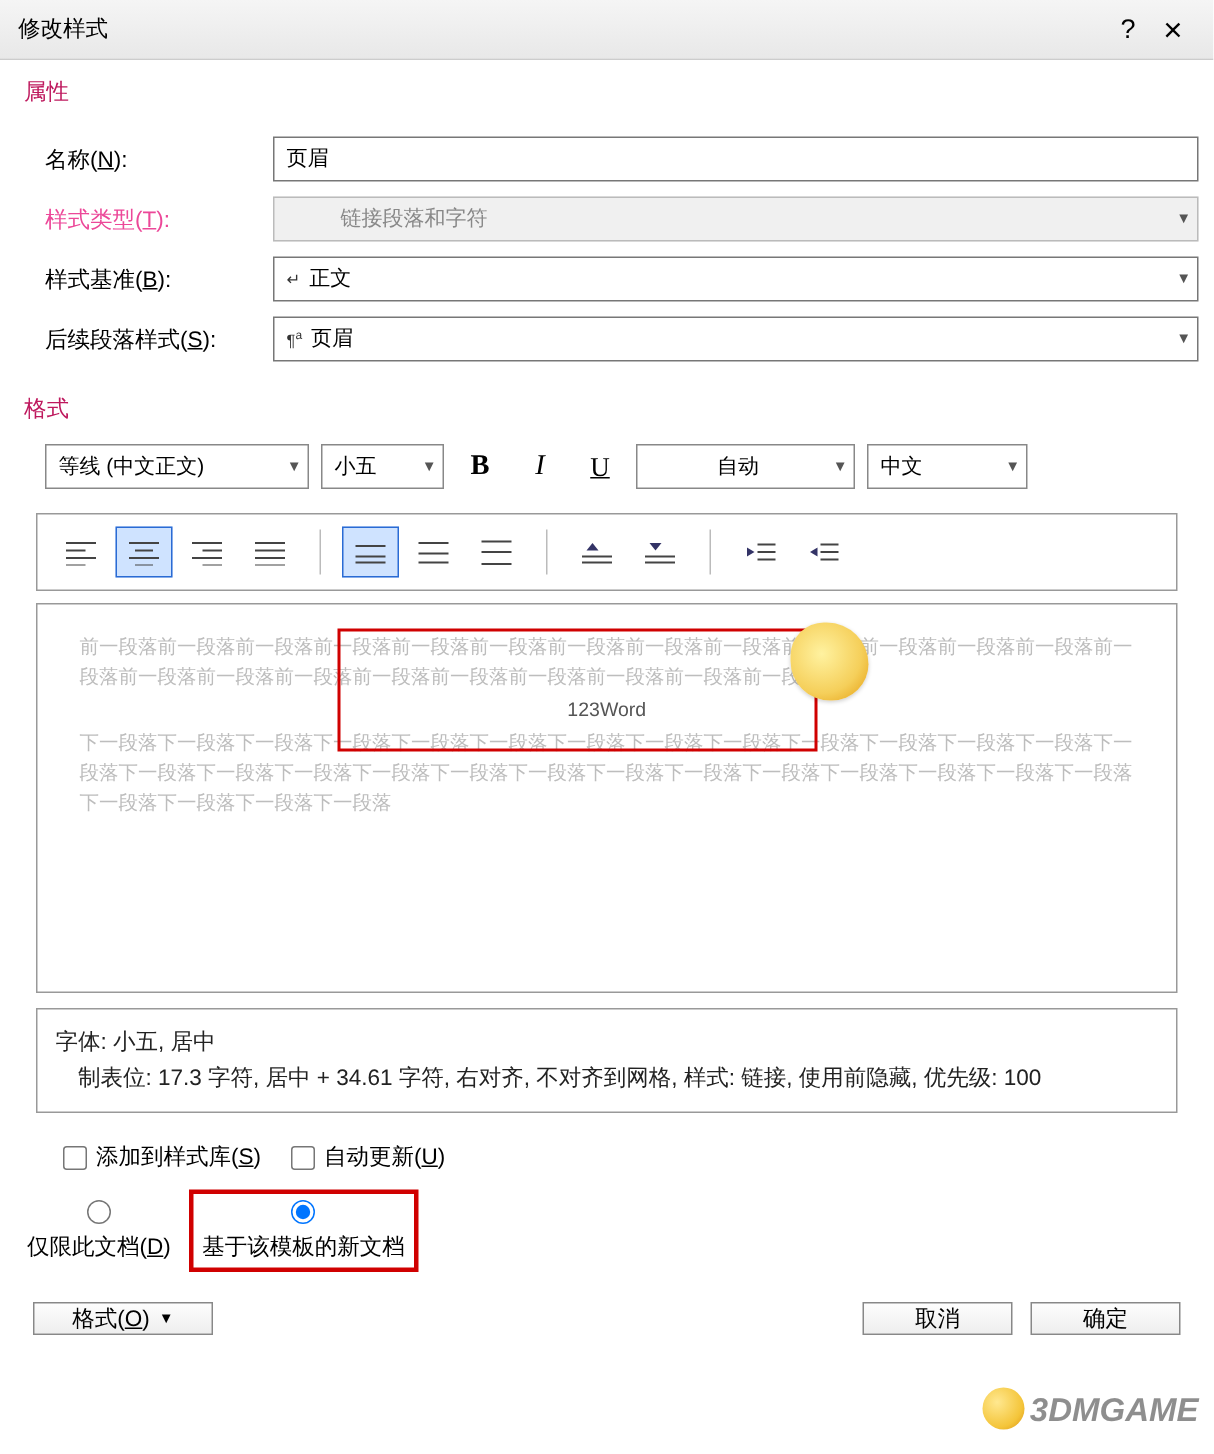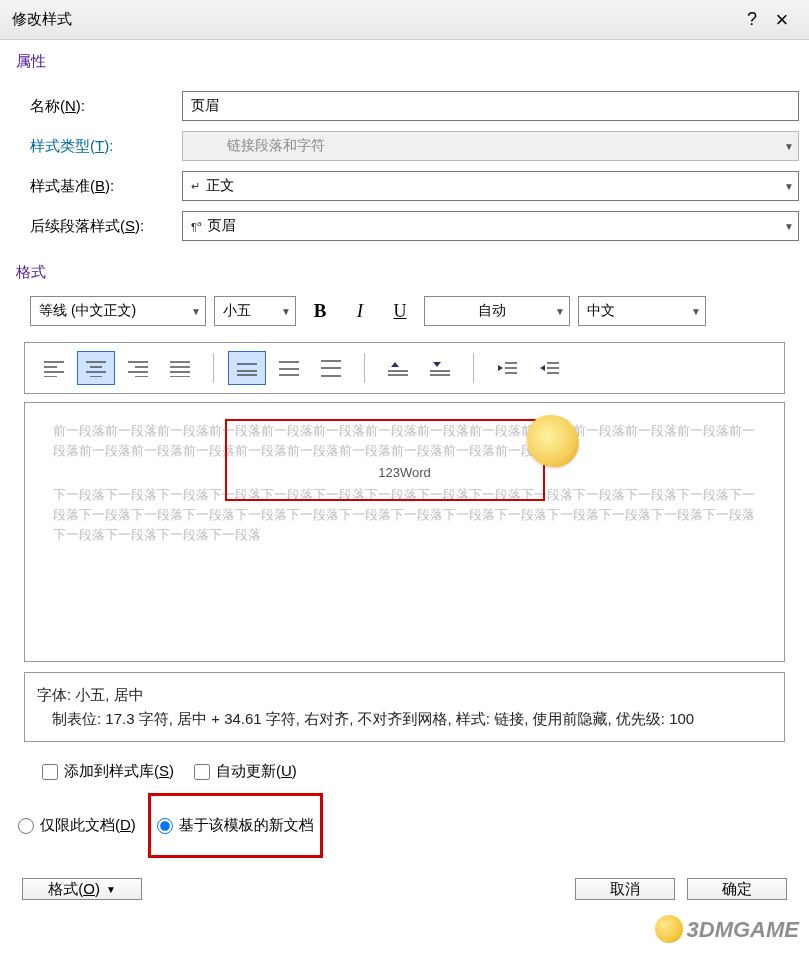--- a/index.html
+++ b/index.html
@@ -19,33 +19,33 @@
   align-items: center;
   padding: 0 12px;
   font-size: 15px;
 }
 .titlebar .spacer { flex: 1; }
 .titlebar .help, .titlebar .close { width: 30px; text-align: center; font-size: 18px; cursor: pointer; }
 .titlebar .close { font-size: 22px; }
 .section-label {
   font-size: 15px;
   padding: 12px 28px 6px 16px;
-  color: #4c1d95;
+  color: #be185d;
 }
 .form-area { padding: 4px 10px 0 30px; }
 .form-row {
   display: flex;
   align-items: center;
   margin: 10px 0;
 }
 .form-row label {
   width: 152px;
   font-size: 15px;
 }
-.form-row label.disabled { color: #0369a1; }
+.form-row label.disabled { color: #ec4899; }
 .form-row .combo {
   flex: 1;
   height: 30px;
   border: 1px solid #777;
   background: #fff;
   display: flex;
   align-items: center;
   padding: 0 8px;
   position: relative;
 }
@@ -62,21 +62,21 @@
   padding: 8px 20px 8px 30px;
 }
 .fb-combo {
   height: 30px; border: 1px solid #888; background: #fff;
   display: flex; align-items: center; padding: 0 18px 0 8px; position: relative;
   font-size: 14px;
 }
 .fb-combo.font { width: 176px; }
 .fb-combo.size { width: 82px; }
 .fb-combo.color { width: 146px; justify-content: center;}
-.fb-combo.lang { width: 128px; }
+.fb-combo.lang { width: 107px; }
 .fb-combo .arrow { position: absolute; right: 4px; font-size: 10px; color: #555;}
 .fb-btn {
   width: 32px; height: 30px; display: flex; align-items: center; justify-content: center;
   cursor: pointer; font-family: "Times New Roman", serif; font-size: 18px;
 }
 .fb-btn.bold { font-weight: bold; font-size: 19px;}
 .fb-btn.italic { font-style: italic; font-size: 19px;}
 .fb-btn.underline { text-decoration: underline; font-size: 18px;}
 .para-bar {
   border: 1px solid #999;
@@ -124,38 +124,38 @@
 .checks {
   padding: 8px 18px 6px 18px;
   display: flex; gap: 20px; align-items: center; font-size: 15px; margin-left: 24px;
 }
 .chk { display: flex; align-items: center; gap: 6px; cursor: pointer;}
 .chk input { width: 16px; height: 16px; border: 1px solid #555; }
 .radios {
   padding: 6px 18px 8px 18px;
   display: flex; gap: 12px; align-items: center; font-size: 15px;
 }
-.rad { display: flex; align-items: center; gap: 6px; cursor: pointer;}
+.rad { display: flex; align-items: center; gap: 6px; cursor: pointer; flex-direction: column;}
 .rad input[type=radio] { width: 16px; height: 16px; }
-.redhighlight { border: 3px solid #d00000; padding: 20px 6px; }
+.redhighlight { border: 3px solid #d00000; padding: 4px 6px; }
 .bottombar {
   display: flex; align-items: center; padding: 12px 22px 18px 22px;
   gap: 12px;
 }
 .bottombar .spacer { flex: 1; }
 .btn {
   height: 22px; min-width: 100px; border: 1px solid #888;
   background: linear-gradient(#fdfdfd,#eee); display: flex;
   align-items: center; justify-content: center; cursor: pointer;
   font-size: 15px; padding: 0 16px;
 }
 .btn.drop { min-width: 120px; position: relative;}
 .btn.drop .arrow { margin-left: 6px; font-size: 10px;}
 .watermark {
-  position: absolute; right: 10px; bottom: 26px;
+  position: absolute; right: 10px; bottom: 16px;
   font-weight: bold; font-style: italic;
   color: rgba(30,30,30,.5); font-size: 22px;
   text-shadow: 1px 1px 1px rgba(255,255,255,.6);
   pointer-events: none;
 }
 .watermark .orb{
   display:inline-block; width:28px; height:28px; border-radius:50%;
   background: radial-gradient(circle at 35% 35%, #ffe890, #f4c53a 65%, #d98f10);
   vertical-align:-6px; margin-right:4px;
 }

